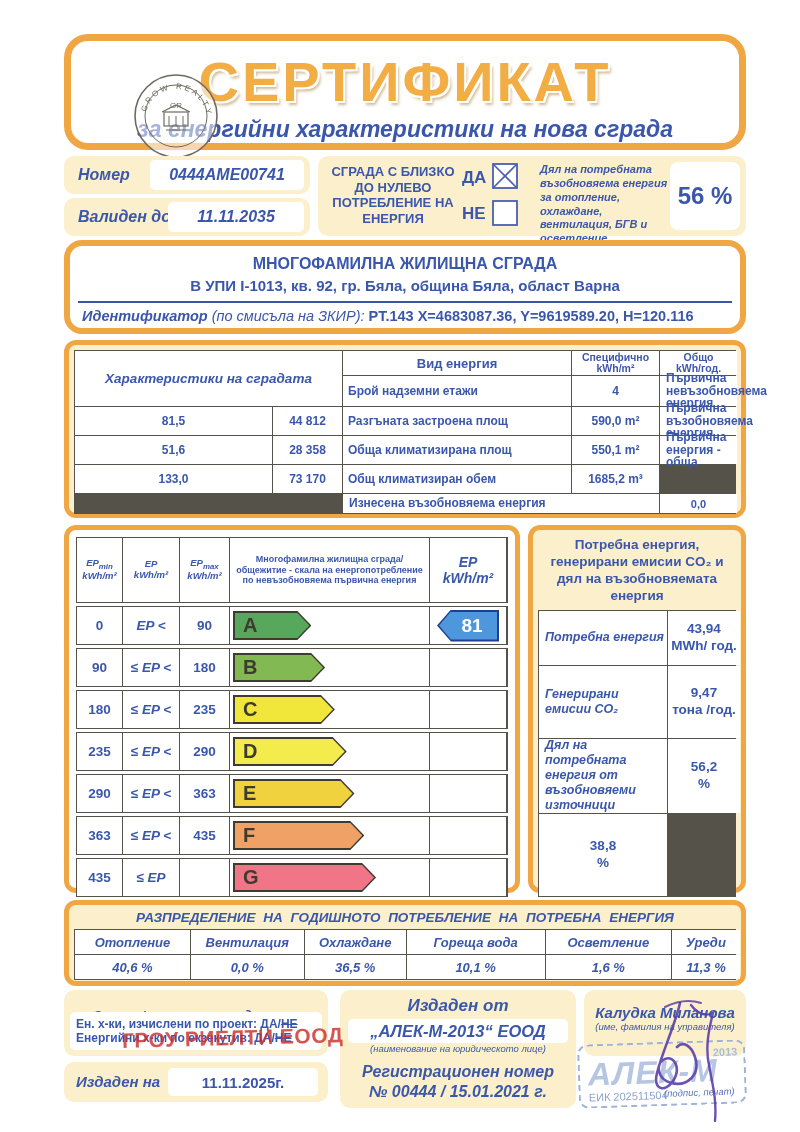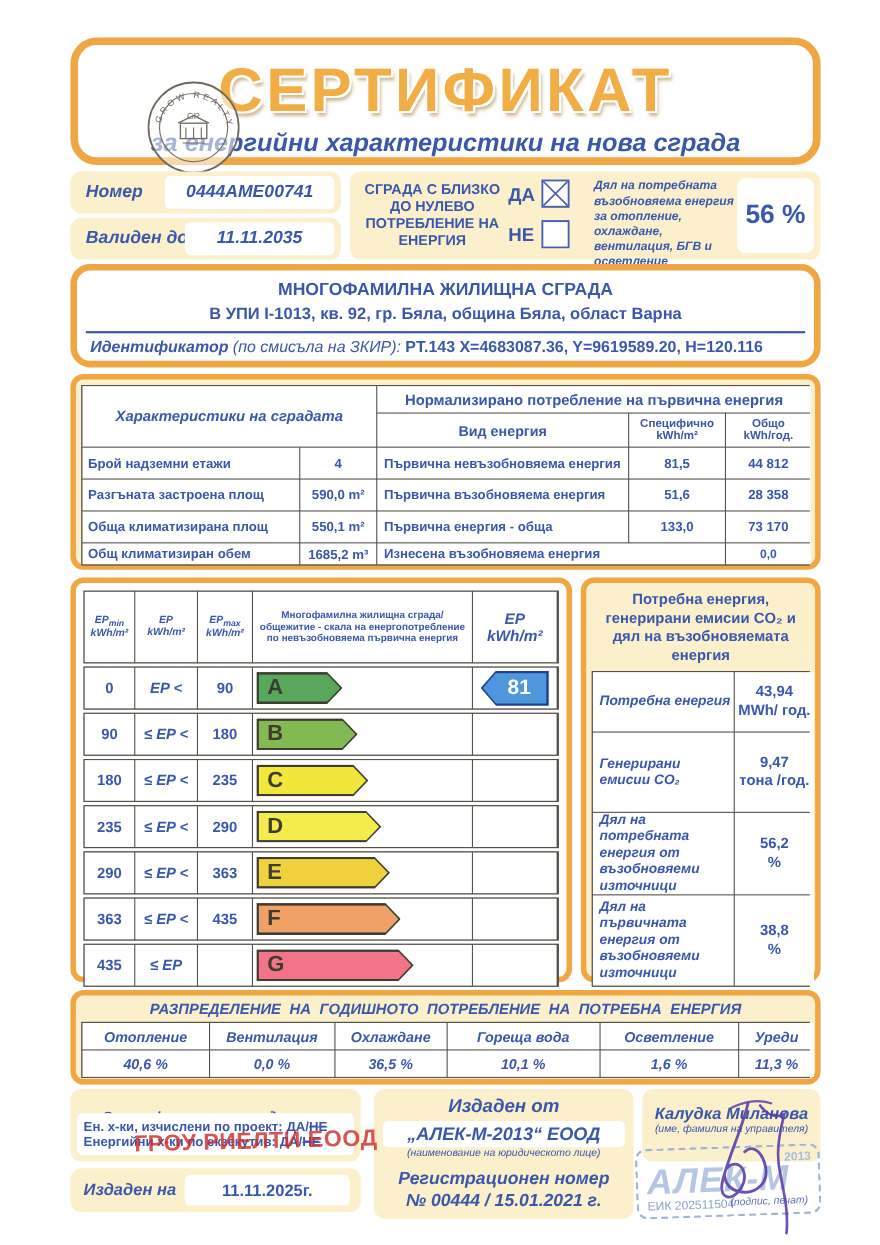--- a/index.html
+++ b/index.html
@@ -125,21 +125,20 @@
     <div style="margin:5px 0 0 12px;font-size:14.5px;">
       <span class="b i">Идентификатор</span>
       <span class="i">(по смисъла на ЗКИР):</span>
       <span class="b">PT.143 X=4683087.36, Y=9619589.20, H=120.116</span>
     </div>
   </div>
 
   <div class="abs obox" style="left:64px;top:340px;width:682px;height:178px;border-width:5px;border-radius:12px;">
     <div class="gridtab ctab" style="margin:5px;">
       <div class="cell hdr-left">Характеристики на сградата</div>
-      <div class="cell hdr-right">Нормализирано потребление на първична енергия</div>
       <div class="cell" style="font-size:13px;">Вид енергия</div>
       <div class="cell unit2">
           <span><span>Специфично</span><br><span>kWh/m²</span></span>
         </div>
       <div class="cell unit2">
           <span><span>Общо</span><br><span>kWh/год.</span></span>
         </div>
 
       <div class="cell left lbl">Брой надземни етажи</div>
       <div class="cell">4</div>
@@ -280,21 +279,20 @@
           <span><span>43,94</span><br><span>MWh/ год.</span></span>
         </div>
       <div class="cell left lbl">Генерирани емисии CO₂</div>
       <div class="cell val">
           <span><span>9,47</span><br><span>тона /год.</span></span>
         </div>
       <div class="cell left lbl">Дял на потребната енергия от възобновяеми източници</div>
       <div class="cell val">
           <span><span>56,2</span><br><span>%</span></span>
         </div>
-      <div class="cell left lbl">Дял на първичната енергия от възобновяеми източници</div>
       <div class="cell val">
           <span><span>38,8</span><br><span>%</span></span>
         </div>
     </div>
   </div>
 
   <div class="abs obox" style="left:64px;top:900px;width:682px;height:86px;border-width:5px;border-radius:12px;">
     <div class="b i" style="font-size:13.5px;text-align:center;margin-top:5px;word-spacing:4px;">РАЗПРЕДЕЛЕНИЕ НА ГОДИШНОТО ПОТРЕБЛЕНИЕ НА ПОТРЕБНА ЕНЕРГИЯ</div>
     <div class="gridtab d-tab" style="margin:4px 5px 0 5px;">
       <div class="cell">Отопление</div>

